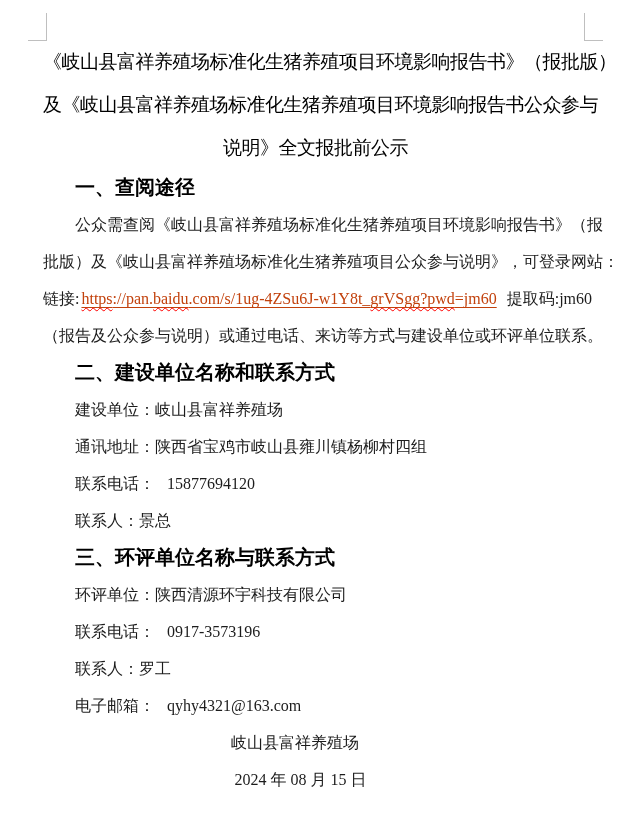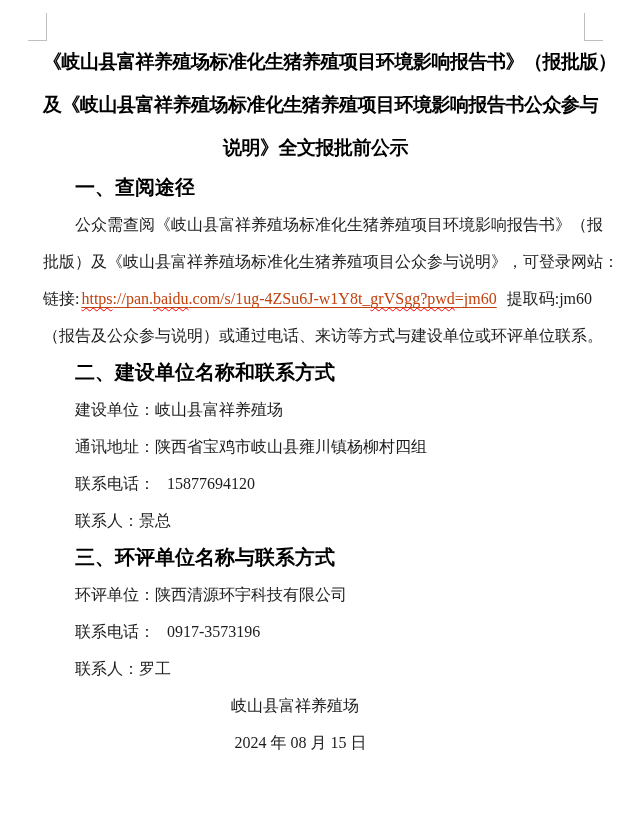--- a/index.html
+++ b/index.html
@@ -11,21 +11,21 @@
     font-family:"Liberation Serif","DejaVu Serif",serif;
     color:#1c1c1c;
   }
   
   .crop-mark{position:absolute;top:13px;width:18px;height:27px;}
   .crop-mark.left{left:28px;border-right:1px solid #bfbfbf;border-bottom:1px solid #bfbfbf;}
   .crop-mark.right{left:584px;border-left:1px solid #bfbfbf;border-bottom:1px solid #bfbfbf;}
 
   .doc{padding:40px 43px 0 43px;}
 
-  .title{width:100%;text-align:center;font-family:"DejaVu Sans","Liberation Sans",sans-serif;font-weight:bold;color:#000;}
+  .title{width:100%;text-align:center;font-family:"DejaVu Sans","Liberation Sans",sans-serif;font-weight:normal;color:#000;}
   .title-line{display:block;font-size:19px;line-height:43px;letter-spacing:-0.5px;white-space:nowrap;}
 
   .line{display:block;font-size:16px;line-height:37px;white-space:nowrap;}
   .indent{padding-left:32px;}
   .heading{
     font-family:"DejaVu Sans","Liberation Sans",sans-serif;
     font-weight:bold;color:#000;font-size:20px;line-height:37px;white-space:nowrap;
     padding-left:32px;
   }
   .latin{font-family:"Liberation Serif","DejaVu Serif",serif;}
@@ -78,18 +78,19 @@
     <div class="heading">二、建设单位名称和联系方式</div>
     <span class="line indent">建设单位：岐山县富祥养殖场</span>
     <span class="line indent">通讯地址：陕西省宝鸡市岐山县雍川镇杨柳村四组</span>
     <span class="line indent"><span>联系电话：</span><span class="latin val">15877694120</span></span>
     <span class="line indent"><span>联系人：</span><span>景总</span></span>
 
     <div class="heading">三、环评单位名称与联系方式</div>
     <span class="line indent">环评单位：陕西清源环宇科技有限公司</span>
     <span class="line indent"><span>联系电话：</span><span class="latin val">0917-3573196</span></span>
     <span class="line indent"><span>联系人：</span><span>罗工</span></span>
+    <span class="line indent"><span>电子邮箱：</span><span class="latin val">qyhy4321@163.com</span></span>
 
     <span class="footer-line footer-sign">岐山县富祥养殖场</span>
     <span class="footer-line footer-date latin">2024 年 08 月 15 日</span>
 
   </div>
 </div>
 
 </body></html>

